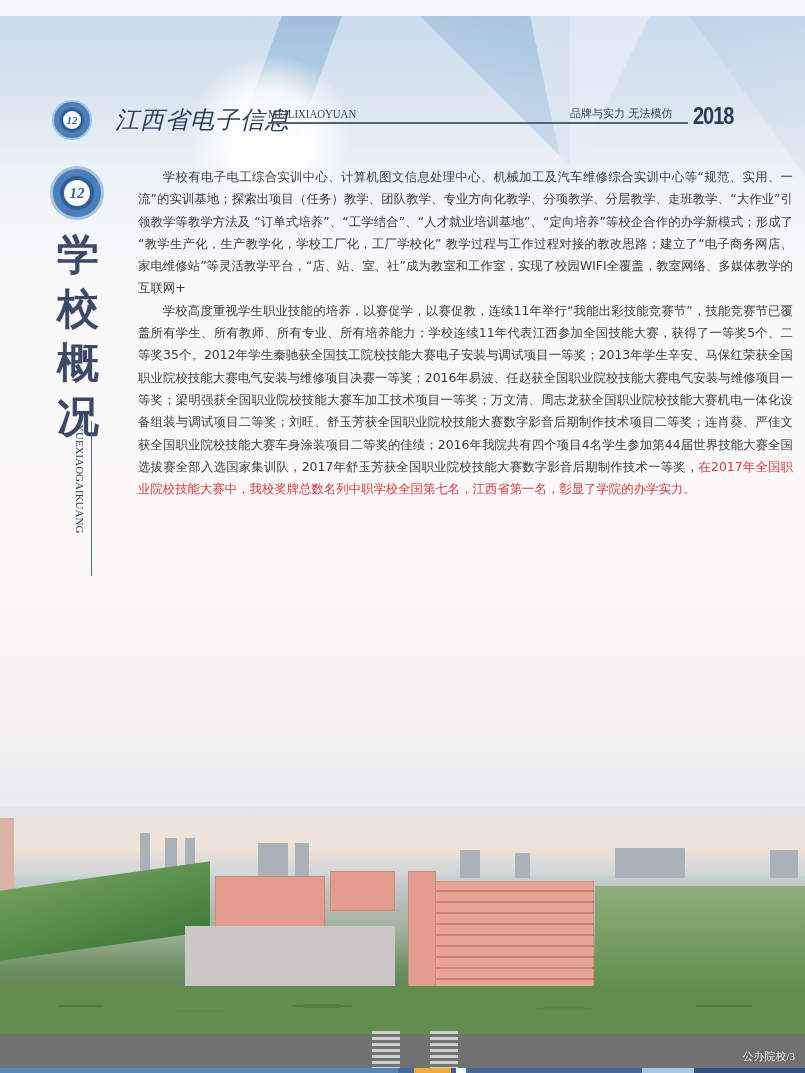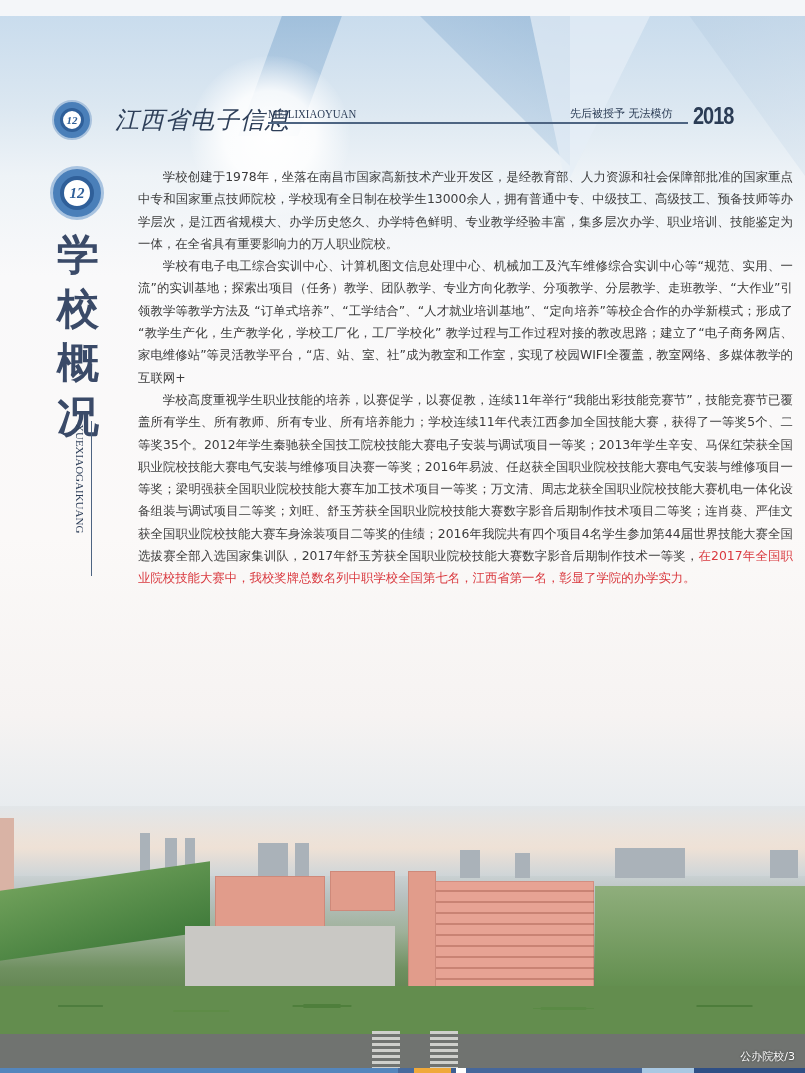--- a/index.html
+++ b/index.html
@@ -55,21 +55,21 @@
                   background:radial-gradient(ellipse at 10% 40%,#4e7d3e 0 25px,transparent 26px),
                              radial-gradient(ellipse at 25% 50%,#5e8c47 0 30px,transparent 31px),
                              radial-gradient(ellipse at 40% 40%,#4f7f3c 0 30px,transparent 31px),
                              radial-gradient(ellipse at 70% 45%,#5a8a45 0 30px,transparent 31px),
                              radial-gradient(ellipse at 90% 40%,#4d7d3b 0 30px,transparent 31px),
                              #638d4e; }
   .photo .forest { position:absolute; left:595px; top:80px; width:210px; height:110px; background:linear-gradient(180deg,#8fae7c,#5f8c4b); }
   .photo .road { position:absolute; left:0; top:228px; width:805px; height:34px; background:#707370; }
   .photo .crossing { position:absolute; left:372px; top:225px; width:28px; height:37px; background:repeating-linear-gradient(180deg,#cfd0cc 0 3px,#707370 3px 6px); }
   .photo .crossing.b { left:430px; }
-  .photo .label { position:absolute; right:10px; bottom:4px; color:#fff; font-size:11px; text-shadow:0 0 2px #333; }
+  .photo .label { position:absolute; right:10px; bottom:4px; color:#fff; font-size:11px; text-shadow:0 0 2px #333;font-family:Liberation Serif, serif; }
 
   
   .bar { position:absolute; left:0; top:1052px; width:805px; height:21px; display:flex; }
   .bar div { height:100%; }
 </style>
 </head>
 <body>
 
 <div class="page">
 
@@ -78,37 +78,36 @@
   <div class="shard c"></div>
   <div class="shard d"></div>
   <div class="glow"></div>
 
   <div class="hdr-logo">
     <div class="inner">12</div>
   </div>
   <div class="hdr-title">江西省电子信息</div>
   <div class="hdr-sub">MEILIXIAOYUAN</div>
   <div class="hdr-line"></div>
-  <div class="hdr-slogan">先后被授予 无法模仿</div>
+  <div class="hdr-slogan">品牌与实力 无法模仿</div>
   <div class="hdr-year">2018</div>
 
   <div class="side-logo">
     <div class="inner">12</div>
   </div>
   <div class="side-title">
     <span>学</span>
     <span>校</span>
     <span>概</span>
     <span>况</span>
   </div>
   <div class="side-pinyin">XUEXIAOGAIKUANG</div>
   <div class="side-line"></div>
 
   <div class="content">
-    <p>学校创建于1978年，坐落在南昌市国家高新技术产业开发区，是经教育部、人力资源和社会保障部批准的国家重点中专和国家重点技师院校，学校现有全日制在校学生13000余人，拥有普通中专、中级技工、高级技工、预备技师等办学层次，是江西省规模大、办学历史悠久、办学特色鲜明、专业教学经验丰富，集多层次办学、职业培训、技能鉴定为一体，在全省具有重要影响力的万人职业院校。</p>
     <p>学校有电子电工综合实训中心、计算机图文信息处理中心、机械加工及汽车维修综合实训中心等“规范、实用、一流”的实训基地；探索出项目（任务）教学、团队教学、专业方向化教学、分项教学、分层教学、走班教学、“大作业”引领教学等教学方法及 “订单式培养”、“工学结合”、“人才就业培训基地”、“定向培养”等校企合作的办学新模式；形成了 “教学生产化，生产教学化，学校工厂化，工厂学校化” 教学过程与工作过程对接的教改思路；建立了“电子商务网店、家电维修站”等灵活教学平台，“店、站、室、社”成为教室和工作室，实现了校园WIFI全覆盖，教室网络、多媒体教学的互联网+</p>
     <p><span>学校高度重视学生职业技能的培养，以赛促学，以赛促教，连续11年举行“我能出彩技能竞赛节”，技能竞赛节已覆盖所有学生、所有教师、所有专业、所有培养能力；学校连续11年代表江西参加全国技能大赛，获得了一等奖5个、二等奖35个。2012年学生秦驰获全国技工院校技能大赛电子安装与调试项目一等奖；2013年学生辛安、马保红荣获全国职业院校技能大赛电气安装与维修项目决赛一等奖；2016年易波、任赵获全国职业院校技能大赛电气安装与维修项目一等奖；梁明强获全国职业院校技能大赛车加工技术项目一等奖；万文清、周志龙获全国职业院校技能大赛机电一体化设备组装与调试项目二等奖；刘旺、舒玉芳获全国职业院校技能大赛数字影音后期制作技术项目二等奖；连肖葵、严佳文获全国职业院校技能大赛车身涂装项目二等奖的佳绩；2016年我院共有四个项目4名学生参加第44届世界技能大赛全国选拔赛全部入选国家集训队，2017年舒玉芳获全国职业院校技能大赛数字影音后期制作技术一等奖，</span><span class="hl">在2017年全国职业院校技能大赛中，我校奖牌总数名列中职学校全国第七名，江西省第一名，彰显了学院的办学实力。</span></p>
   </div>
 
   <div class="photo">
     <div class="sky"></div>
     <div class="tower" style="left:140px;width:10px;height:45px;bottom:190px;"></div>
     <div class="tower" style="left:165px;width:12px;height:40px;bottom:190px;"></div>
     <div class="tower" style="left:185px;width:10px;height:40px;bottom:190px;"></div>
     <div class="tower" style="left:258px;width:30px;height:35px;bottom:190px;"></div>

